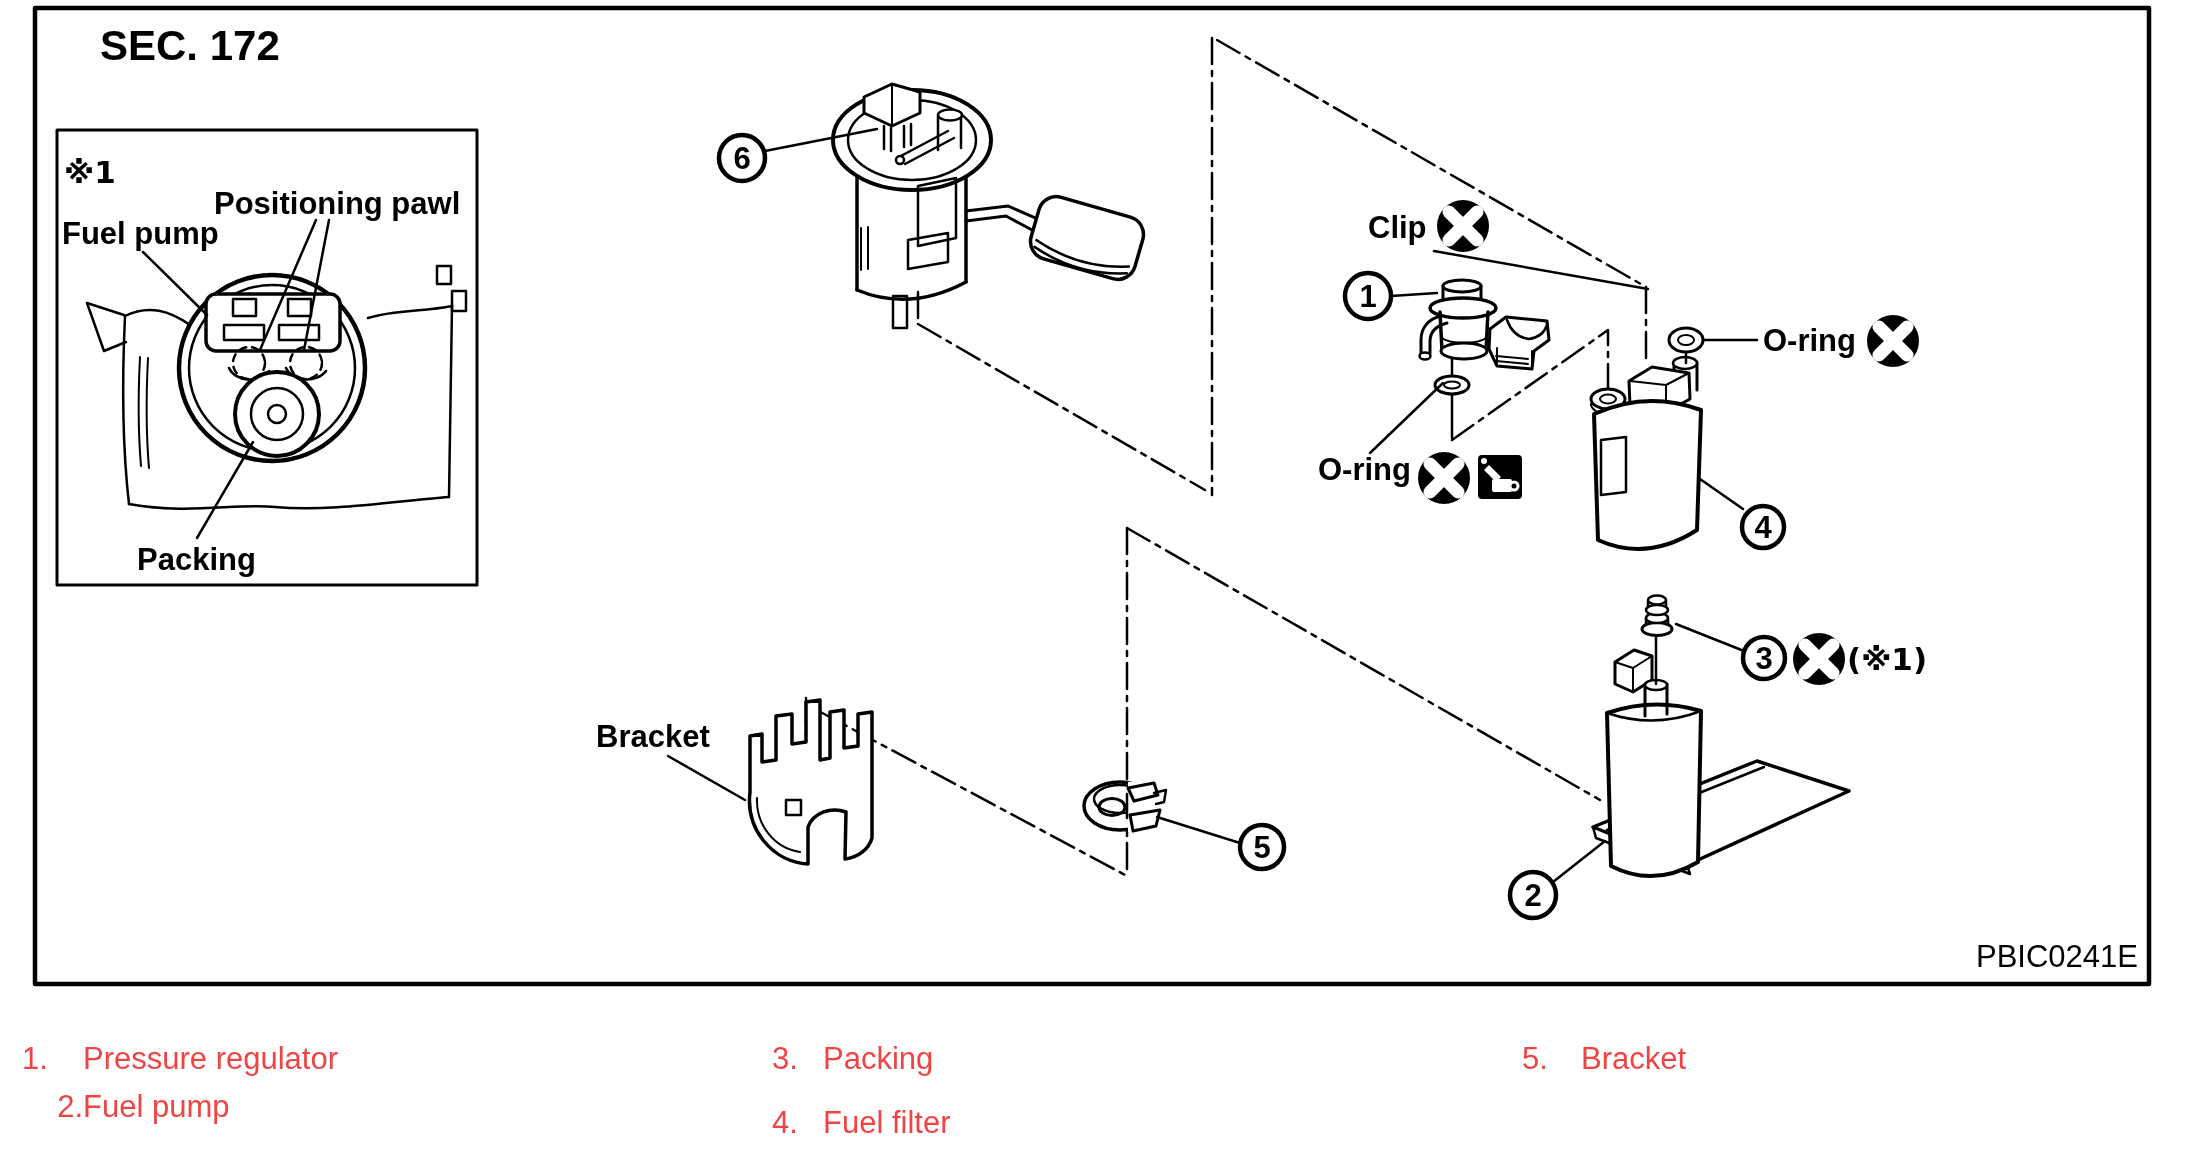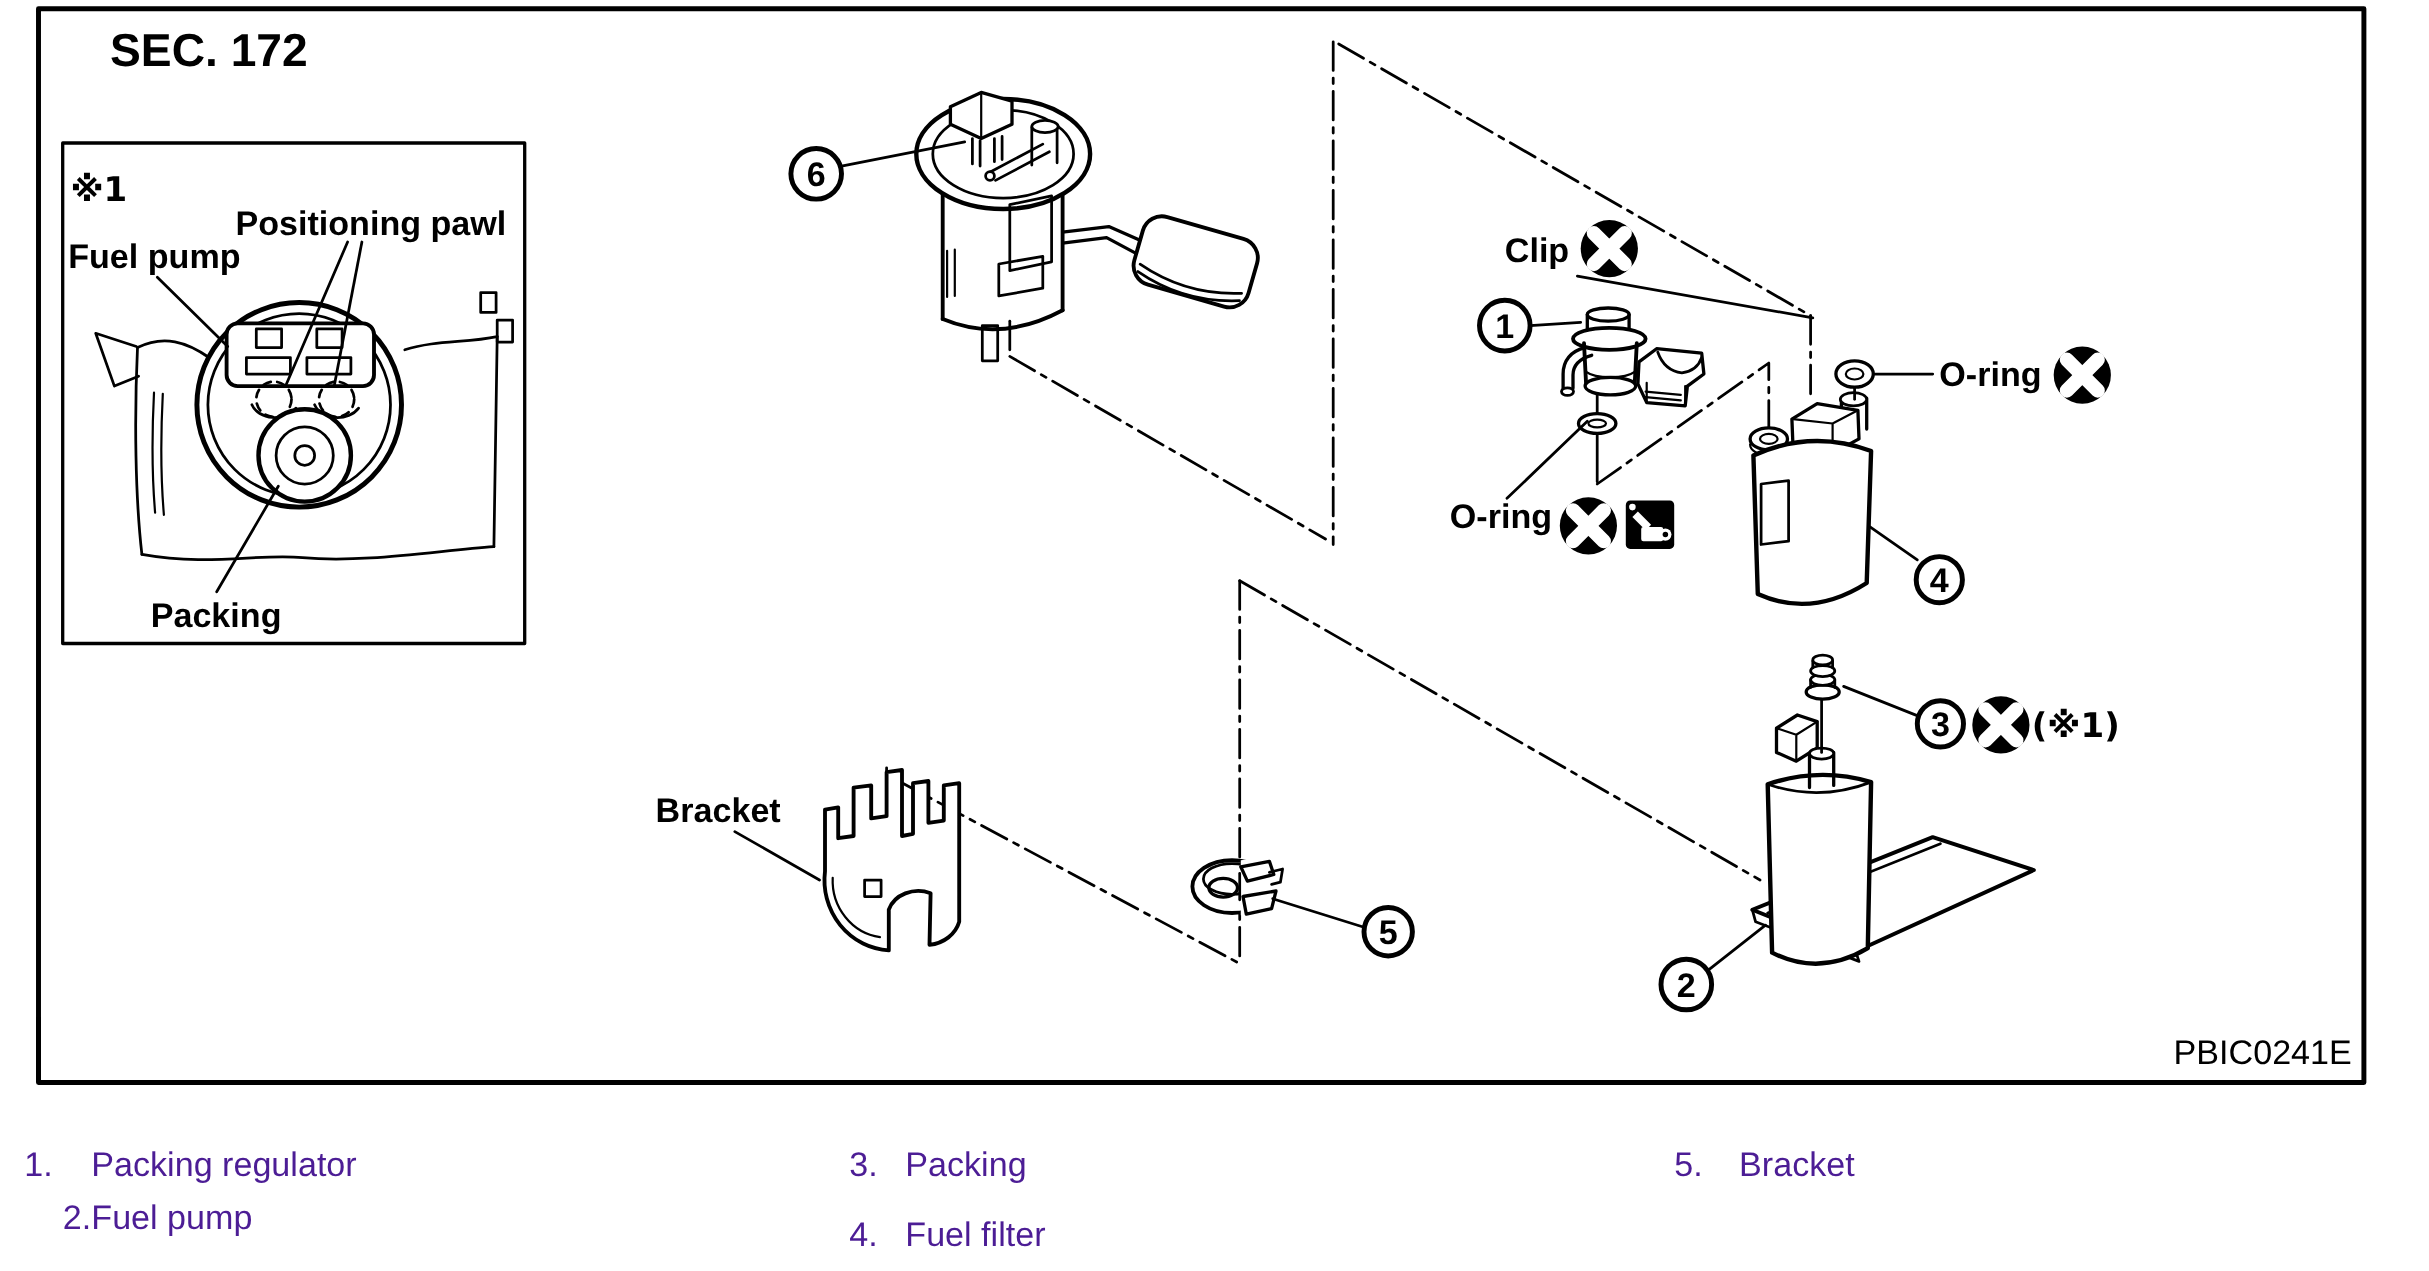--- a/index.html
+++ b/index.html
@@ -1,17 +1,17 @@
 <!DOCTYPE html>
 <html><head>
 <meta charset="utf-8">
 <style>
   html,body{margin:0;padding:0;background:#ffffff;}
   .stage{position:relative;width:2208px;height:1155px;background:#ffffff;overflow:hidden;
-         font-family:"Liberation Sans",sans-serif;color:#4c1d95;}
+         font-family:"Liberation Sans",sans-serif;color:#ef4444;}
   svg{position:absolute;left:0;top:0;}
   .sec-title{font:700 42px "Liberation Sans",sans-serif;fill:#000;stroke:none;}
   .dia-label{font:600 31px "Liberation Sans",sans-serif;fill:#000;stroke:none;}
   .refmark{font-family:"DejaVu Sans","Liberation Sans",sans-serif;}
   .callout-num{font:700 31px "Liberation Sans",sans-serif;fill:#000;stroke:none;text-anchor:middle;}
   .fig-code{font:400 31px "Liberation Sans",sans-serif;fill:#000;stroke:none;text-anchor:end;}
   .legend{position:absolute;left:0;top:0;width:100%;height:100%;}
   .legend-item{position:absolute;font-size:31px;line-height:1.1;white-space:nowrap;}
   .legend-item .num{display:inline-block;}
   .col1 .num{width:61px;}
@@ -252,21 +252,21 @@
   <g>
     <circle cx="742" cy="158" r="23" fill="#fff" stroke-width="4.5"></circle>
     <text class="callout-num" x="742" y="169">6</text>
   </g>
 
   <text class="fig-code" x="2138" y="967">PBIC0241E</text>
 </svg>
 
 <div class="legend">
   <div class="legend-item col1" style="left:22px;top:1042px;">
-    <span class="num">1.</span><span class="lbl">Packing regulator</span>
+    <span class="num">1.</span><span class="lbl">Pressure regulator</span>
   </div>
   <div class="legend-item col1" style="left:22px;top:1090px;text-align:right;">
     <span class="num">2.</span><span class="lbl">Fuel pump</span>
   </div>
   <div class="legend-item col2" style="left:772px;top:1042px;">
     <span class="num">3.</span><span class="lbl">Packing</span>
   </div>
   <div class="legend-item col2" style="left:772px;top:1090px;margin-top:16px;">
     <span class="num">4.</span><span class="lbl">Fuel filter</span>
   </div>

